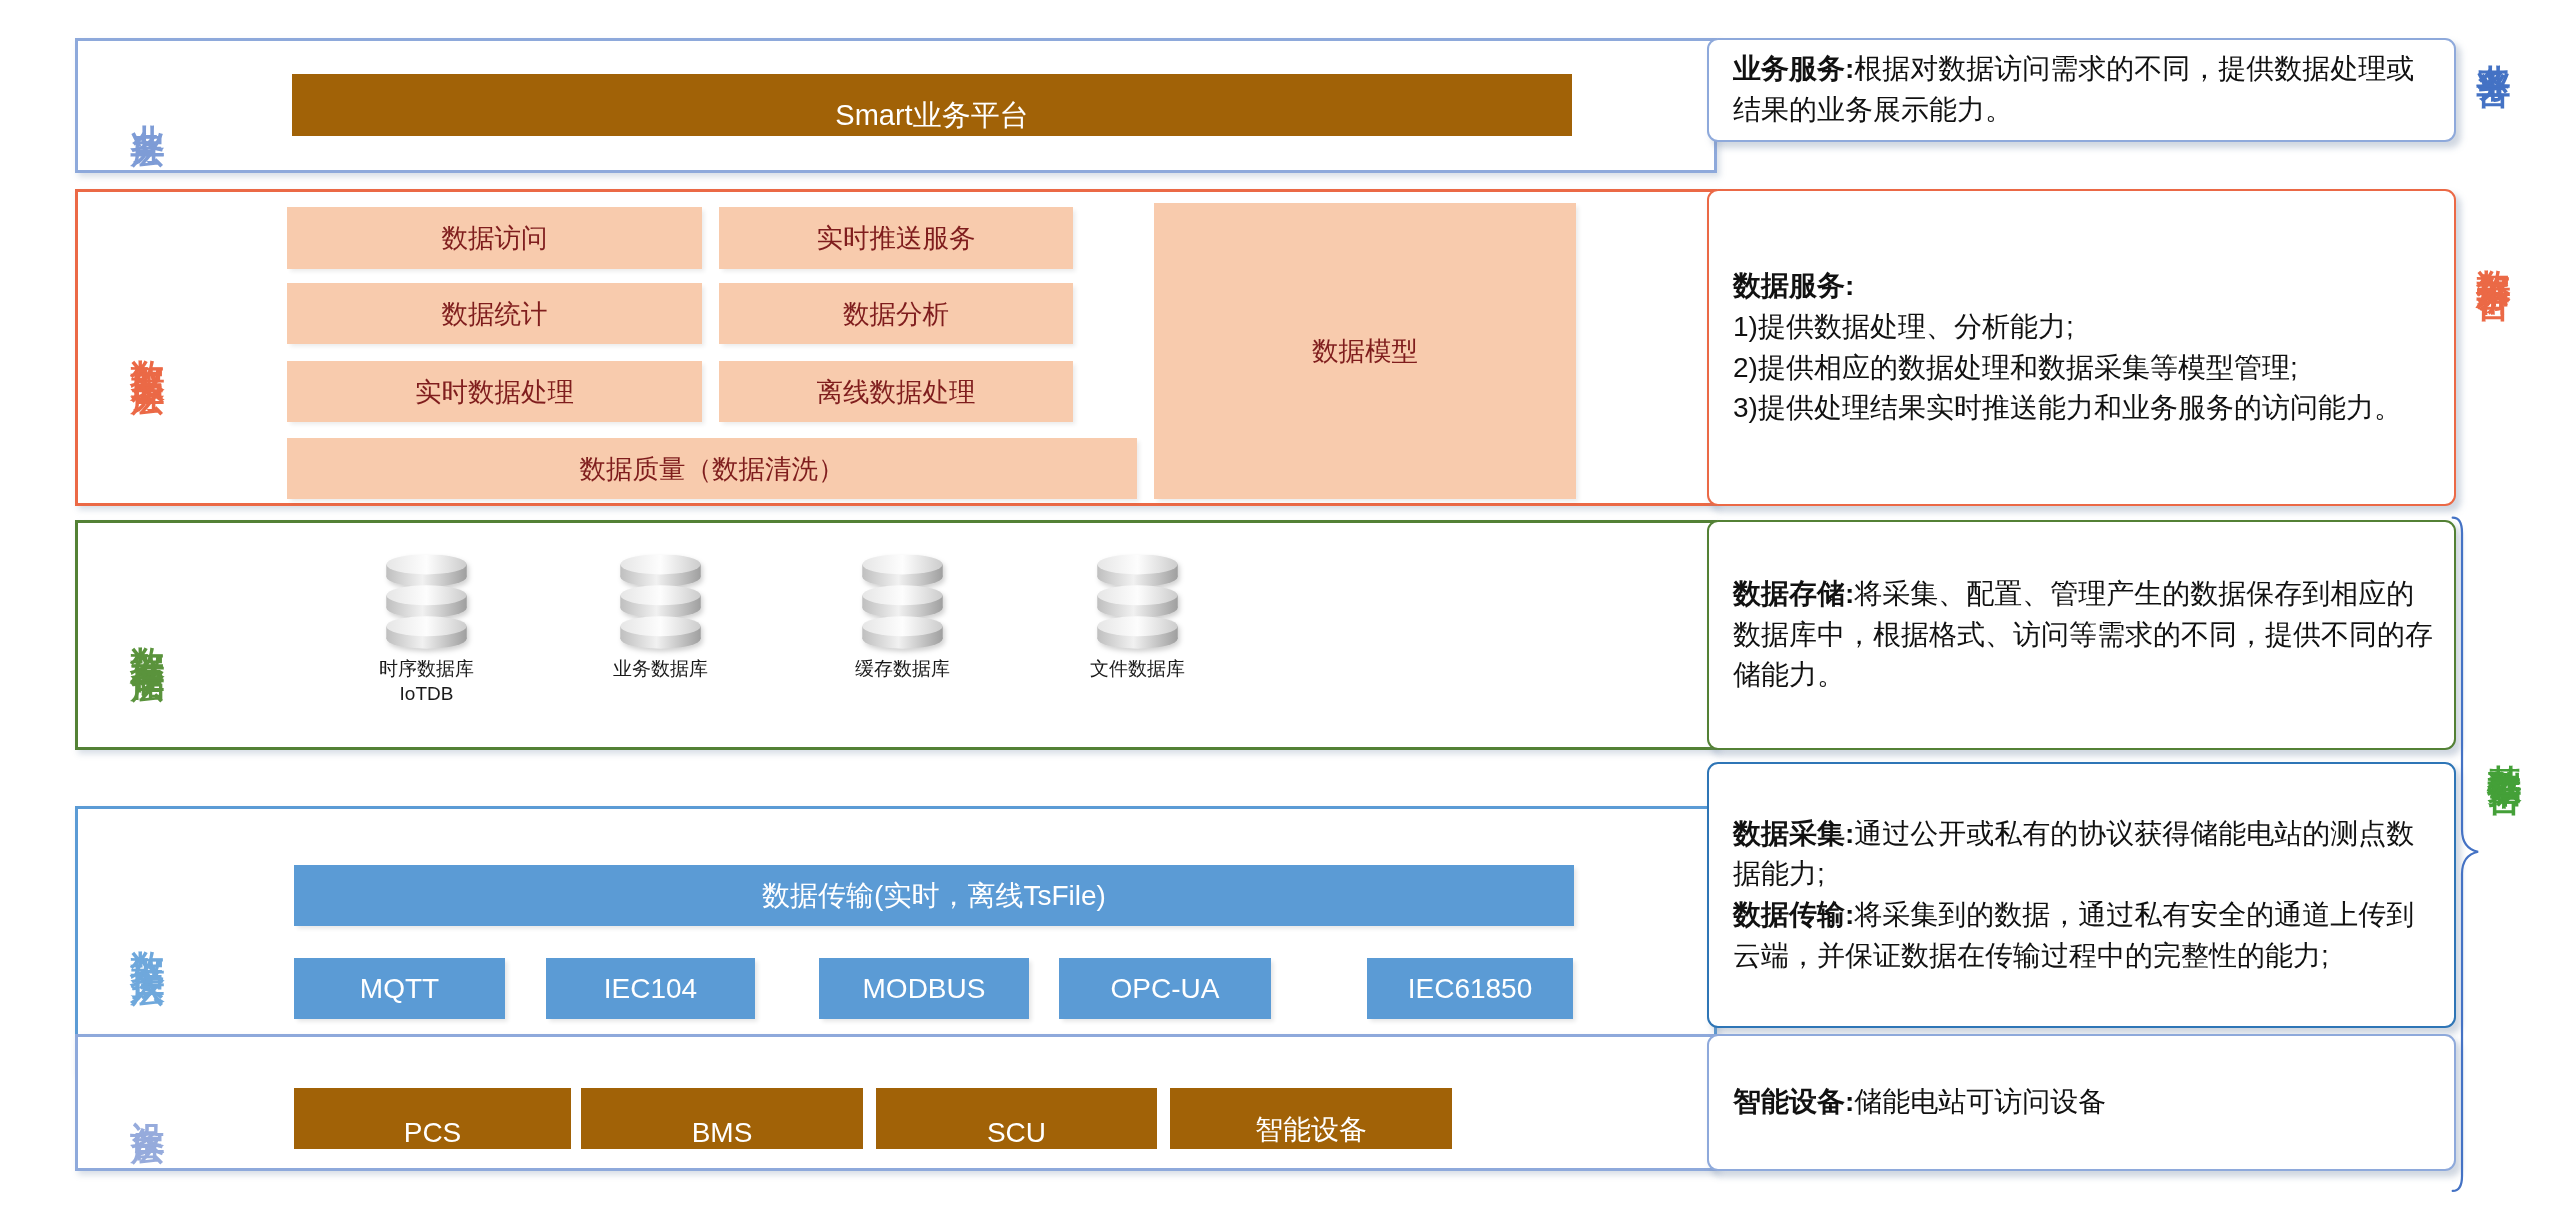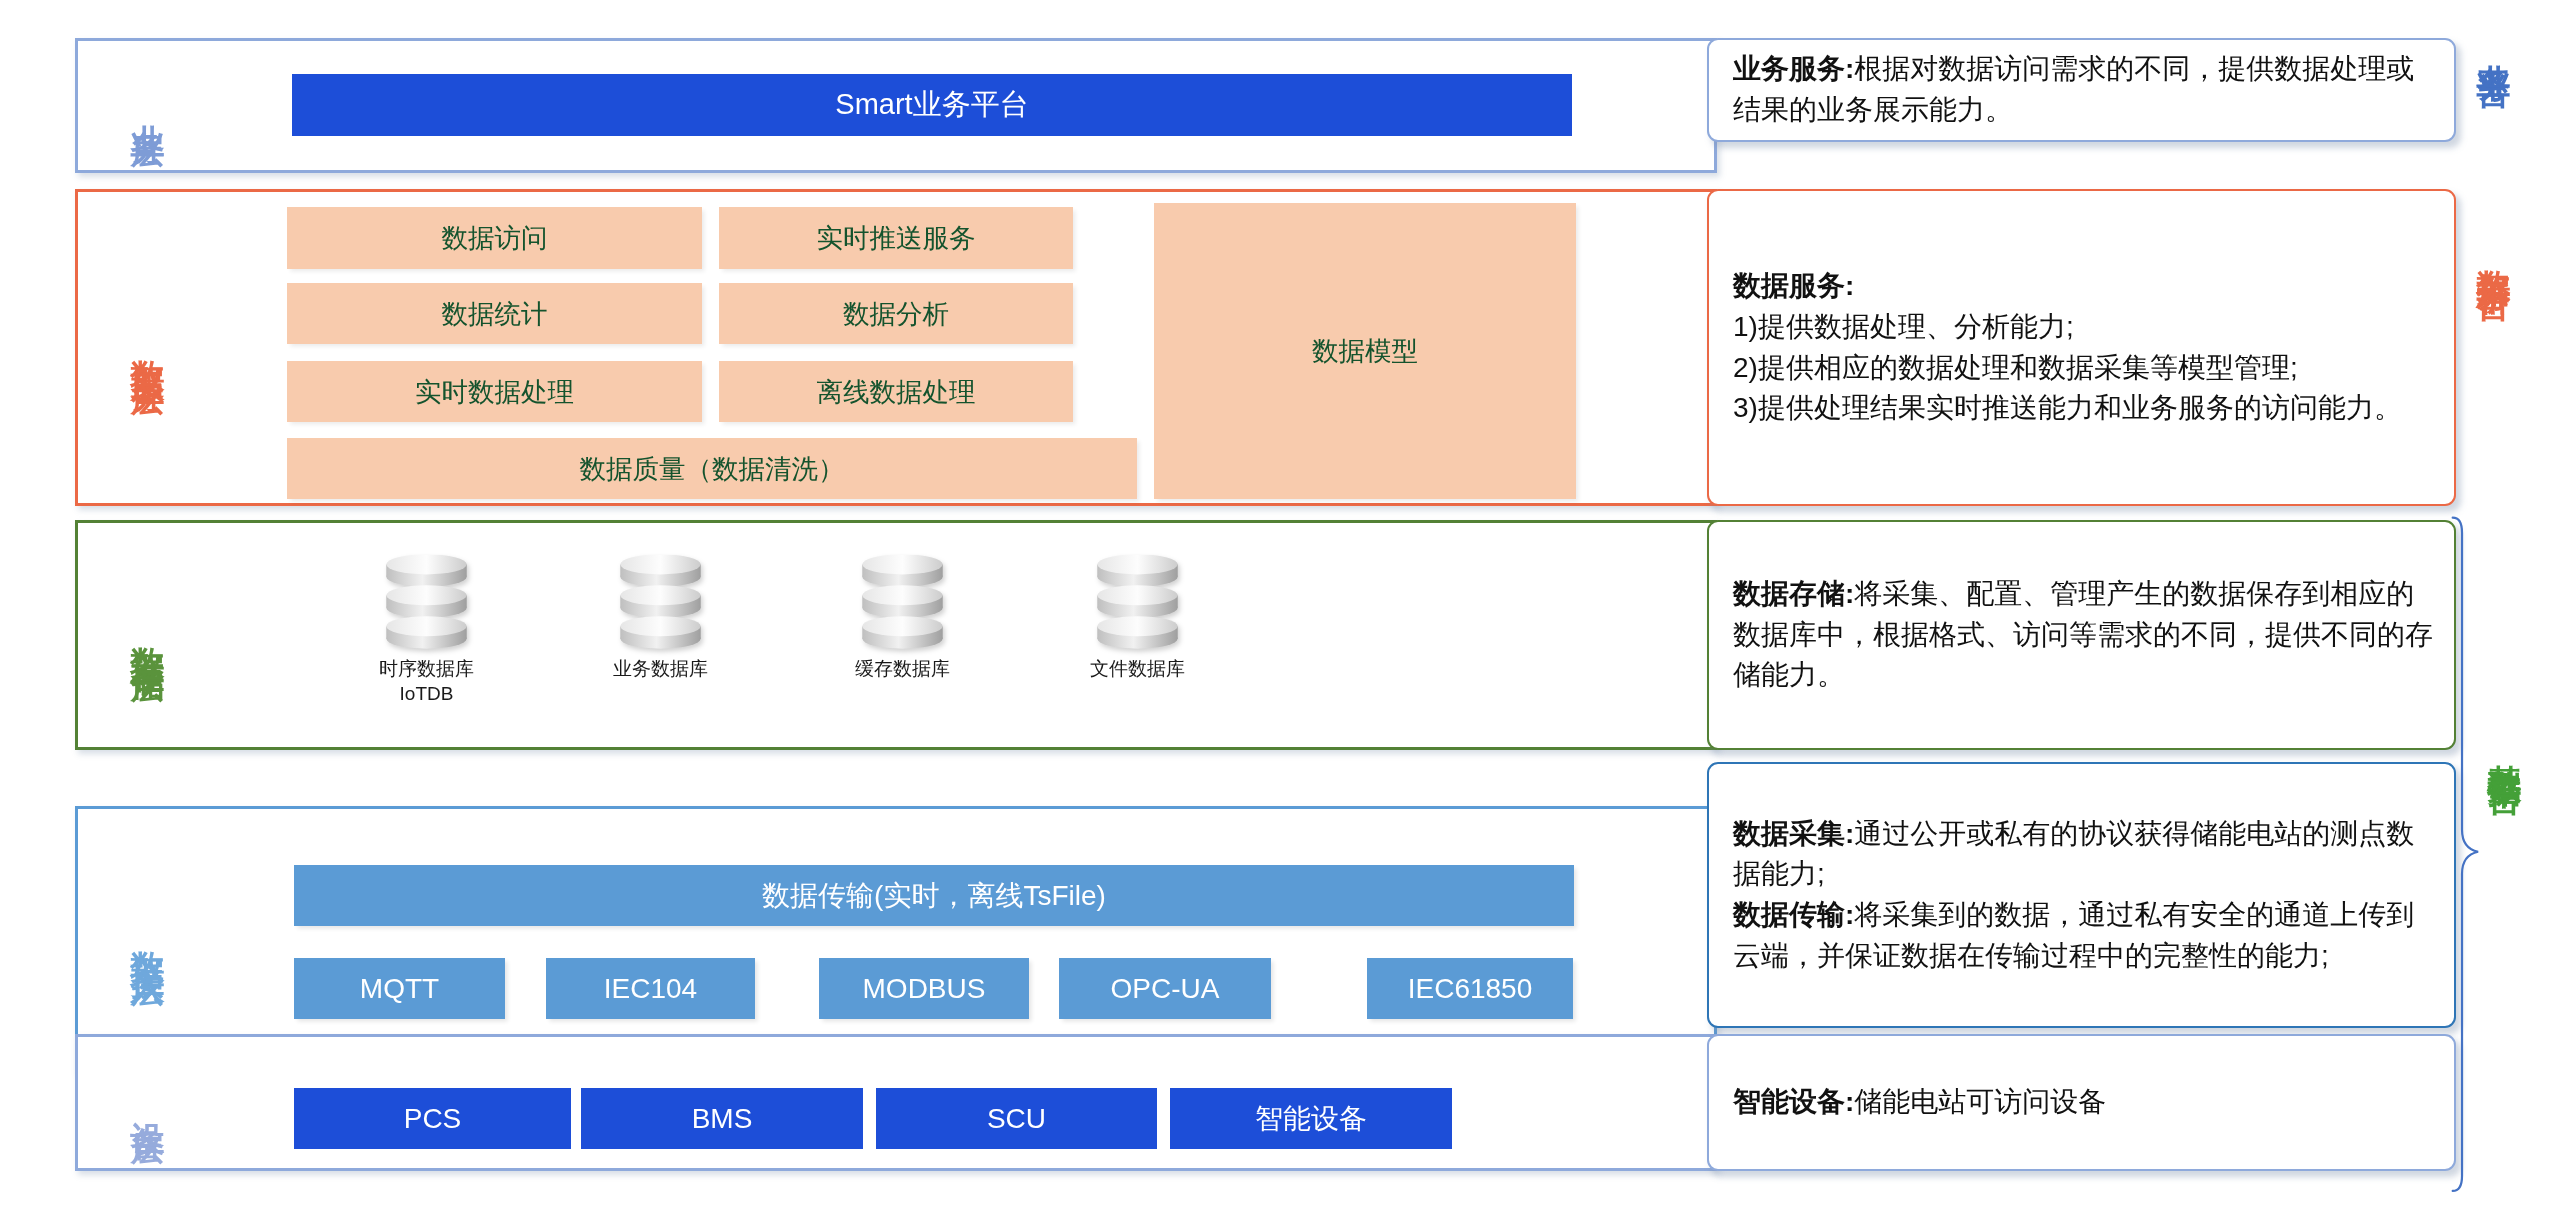--- a/index.html
+++ b/index.html
@@ -19,23 +19,23 @@
            writing-mode:vertical-rl;text-orientation:upright;
            font-size:34px;font-weight:bold;letter-spacing:6px;line-height:1;}
   .c-l1{color:#7E9CD6;}
   .c-l2{color:#EB6946;}
   .c-l3{color:#5A933C;}
   .c-l4{color:#6FA8DC;}
   .c-l5{color:#96ABDC;}
 
   .fillbox{position:absolute;display:flex;align-items:center;justify-content:center;
            box-sizing:border-box;text-align:center;}
-  .peri{background:#1d4ed8;color:#ffffff;}
+  .peri{background:#a16207;color:#ffffff;align-items:flex-end;}
   .blue{background:#5B9BD5;color:#ffffff;box-shadow:2.6px 3.4px 4.3px rgba(0,0,0,0.10);}
-  .peach{background:#F8CBAD;color:#14532d;box-shadow:2.6px 3.4px 4.3px rgba(0,0,0,0.08);}
+  .peach{background:#F8CBAD;color:#7f1d1d;box-shadow:2.6px 3.4px 4.3px rgba(0,0,0,0.08);}
 
   
   .smart-bar{left:214px;top:33px;width:1280px;height:62px;font-size:29px;}
 
   
   .svc{font-size:26.5px;}
   .sv-c1{left:209px;width:415px;}
   .sv-c2{left:641px;width:354px;}
   .sv-r1{top:14.5px;height:62px;}
   .sv-r2{top:91px;height:61px;}

